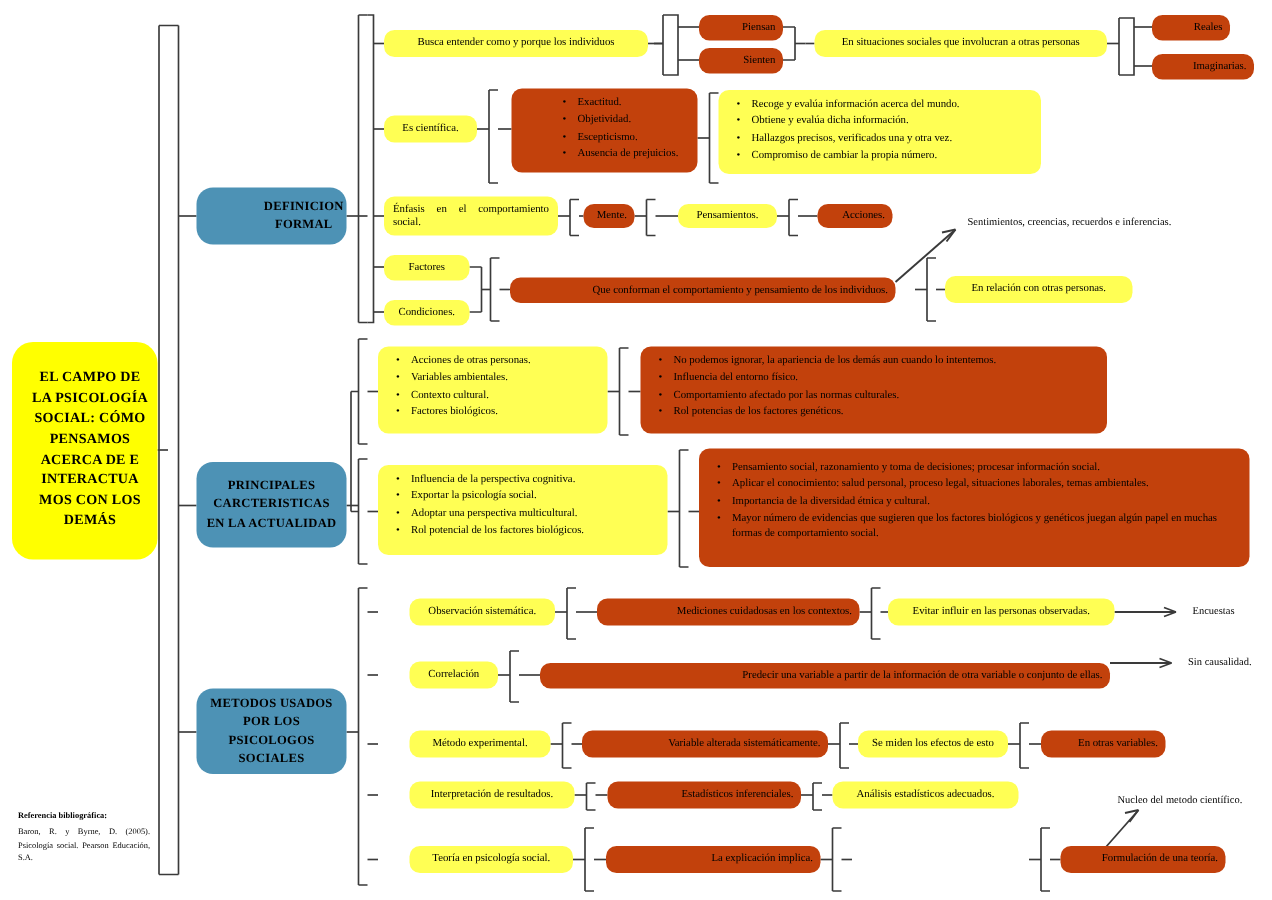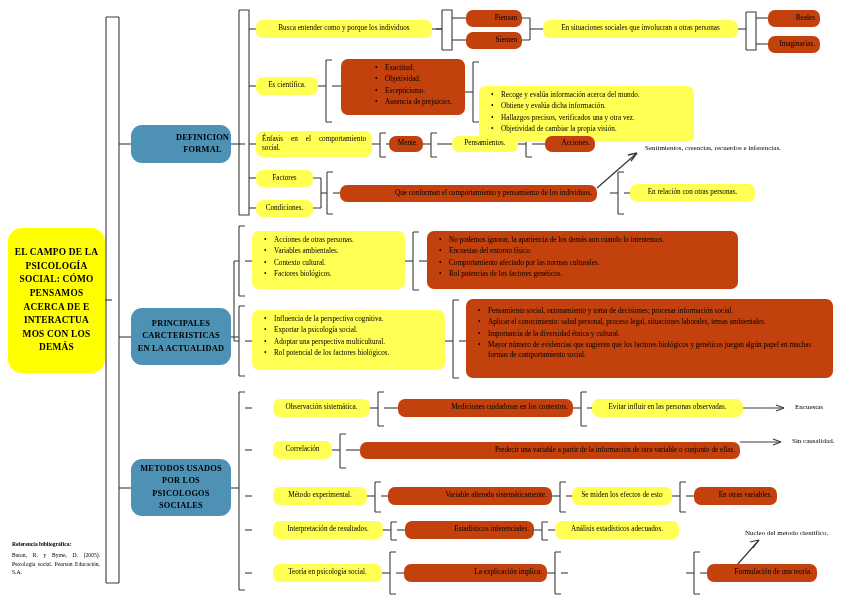--- a/index.html
+++ b/index.html
@@ -223,21 +223,21 @@
 
       <path d="M686,573 L694,573"></path>
       <path d="M700,552 L694,552 M694,552 L694,594 M694,594 L700,594"></path>
       <path d="M700,573 L707,573"></path>
 
       <path d="M737,565 L759,540" stroke-width="1.2"></path>
       <path d="M759,540 L750,542 M759,540 L753,548" stroke-width="1.2"></path>
     </g>
   </svg>
 
-  <div class="node root" style="left:8px;top:228px;width:97px;height:145px;">
+  <div class="node root" style="left:8px;top:228px;width:97px;height:145px;padding-left:12px;">
     <span>EL CAMPO DE LA PSICOLOGÍA SOCIAL: CÓMO PENSAMOS ACERCA DE E INTERACTUA MOS CON LOS DEMÁS</span>
   </div>
 
   <div class="node branch" style="left:131px;top:125px;width:100px;height:38px;padding-left:48px;">
     <span>DEFINICION FORMAL</span>
   </div>
   <div class="node branch" style="left:131px;top:308px;width:100px;height:57px;">
     <span>PRINCIPALES CARCTERISTICAS EN LA ACTUALIDAD</span>
   </div>
   <div class="node branch" style="left:131px;top:459px;width:100px;height:57px;">
@@ -255,43 +255,43 @@
     <span>Sienten</span>
   </div>
 
   <div class="node yellow" style="left:543px;top:20px;width:195px;height:18px;">
     <span>En situaciones sociales que involucran a otras personas</span>
   </div>
 
   <div class="node blue" style="left:768px;top:10px;width:52px;height:17px;">
     <span>Reales</span>
   </div>
-  <div class="node blue" style="left:768px;top:36px;width:52px;height:17px;">
+  <div class="node blue" style="left:768px;top:36px;width:68px;height:17px;">
     <span>Imaginarias.</span>
   </div>
 
   <div class="node yellow" style="left:256px;top:77px;width:62px;height:18px;">
     <span>Es científica.</span>
   </div>
 
   <div class="node blue bullets" style="left:341px;top:59px;width:124px;height:56px;padding-left:28px;">
     <ul>
       <li>Exactitud.</li>
       <li>Objetividad.</li>
       <li>Escepticismo.</li>
       <li>Ausencia de prejuicios.</li>
     </ul>
   </div>
 
-  <div class="node yellow bullets" style="left:479px;top:60px;width:215px;height:56px;margin-top:26px;">
+  <div class="node yellow bullets" style="left:479px;top:60px;width:215px;height:56px;">
     <ul>
       <li>Recoge y evalúa información acerca del mundo.</li>
       <li>Obtiene y evalúa dicha información.</li>
       <li>Hallazgos precisos, verificados una y otra vez.</li>
-      <li>Objetividad de cambiar la propia visión.</li>
+      <li>Compromiso de cambiar la propia número.</li>
     </ul>
   </div>
 
   <div class="node yellow" style="left:256px;top:131px;width:116px;height:26px;padding:2px 6px;">
     <span class="just">Énfasis en el comportamiento social.</span>
   </div>
 
   <div class="node blue" style="left:389px;top:136px;width:34px;height:16px;">
     <span>Mente.</span>
   </div>
@@ -325,21 +325,21 @@
       <li>Acciones de otras personas.</li>
       <li>Variables ambientales.</li>
       <li>Contexto cultural.</li>
       <li>Factores biológicos.</li>
     </ul>
   </div>
 
   <div class="node blue bullets" style="left:427px;top:231px;width:311px;height:58px;">
     <ul>
       <li>No podemos ignorar, la apariencia de los demás aun cuando lo intentemos.</li>
-      <li>Encuestas del entorno físico.</li>
+      <li>Influencia del entorno físico.</li>
       <li>Comportamiento afectado por las normas culturales.</li>
       <li>Rol potencias de los factores genéticos.</li>
     </ul>
   </div>
 
   <div class="node yellow bullets" style="left:252px;top:310px;width:193px;height:60px;">
     <ul>
       <li>Influencia de la perspectiva cognitiva.</li>
       <li>Exportar la psicología social.</li>
       <li>Adoptar una perspectiva multicultural.</li>

